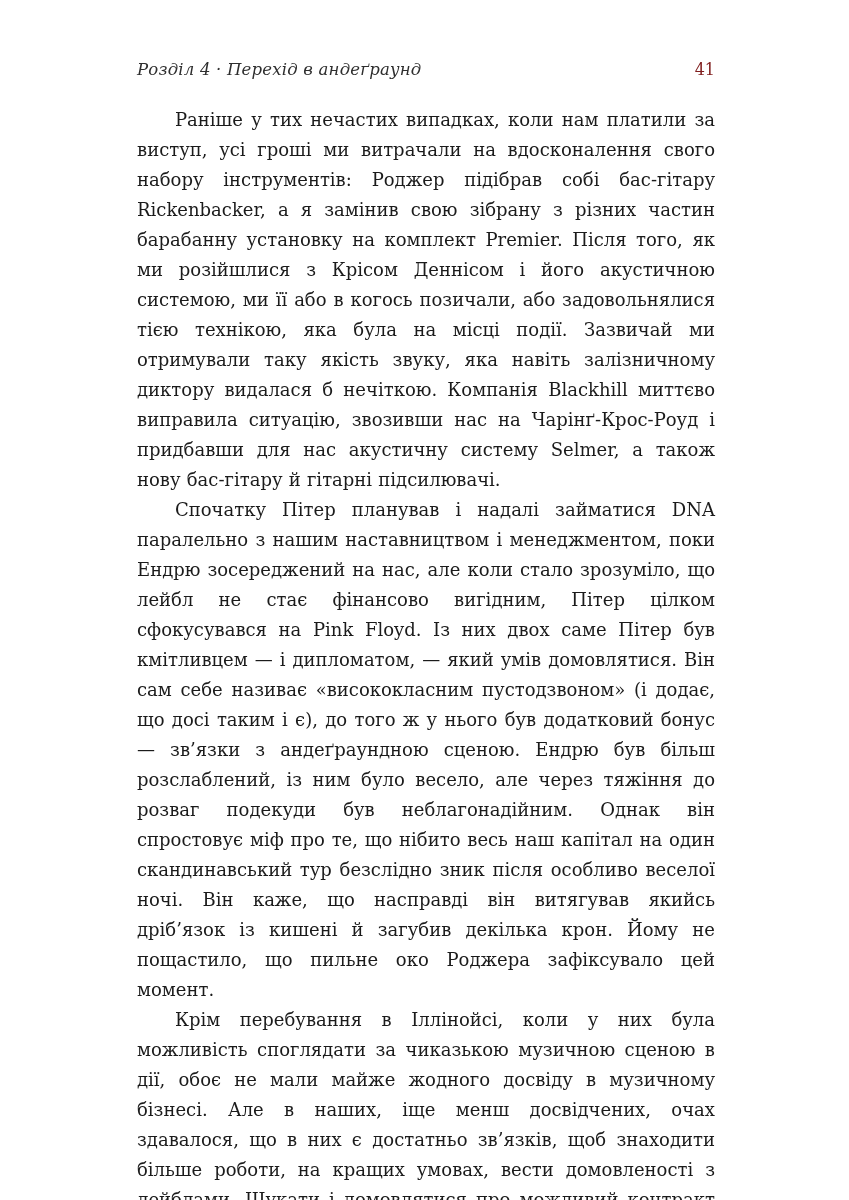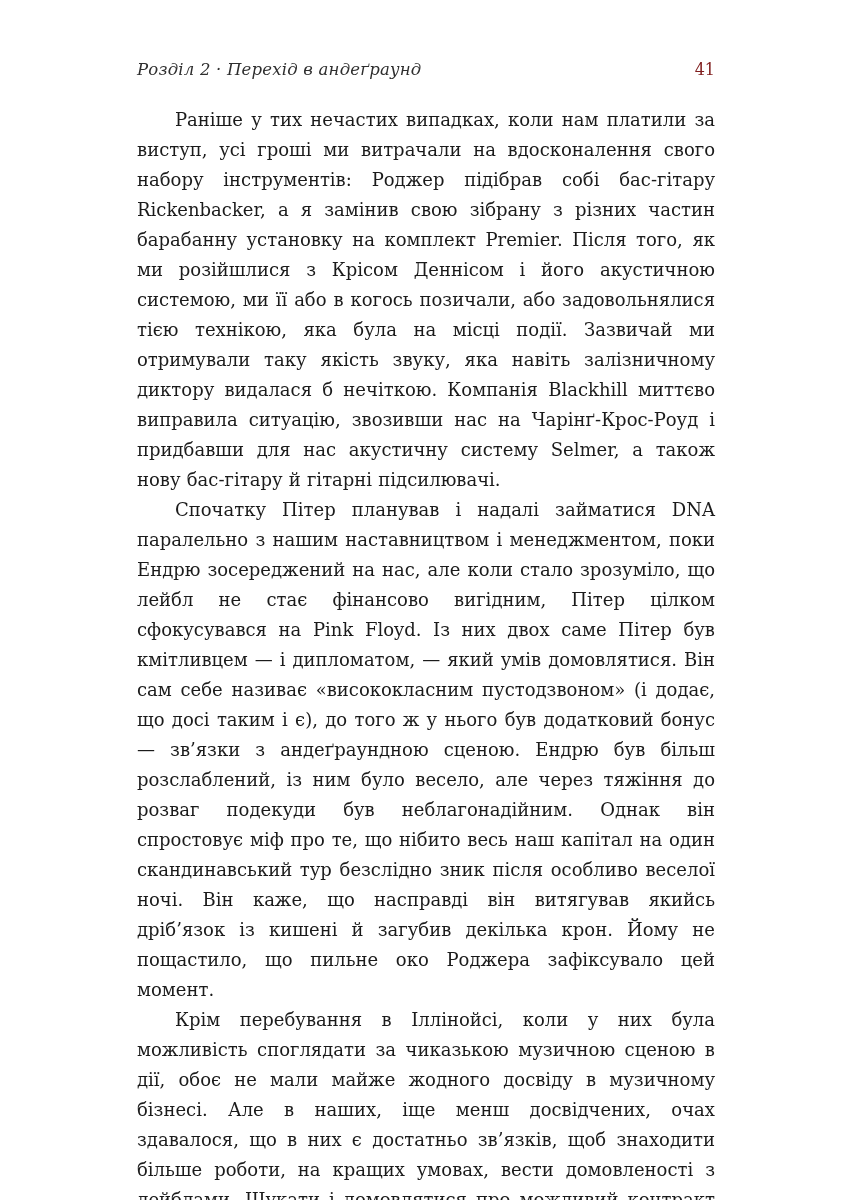--- a/index.html
+++ b/index.html
@@ -49,21 +49,21 @@
     word-spacing: 0.5px;
   }
 </style>
 </head>
 <body>
 
 <div class="page">
   <div class="content">
 
     <div class="header">
-      <span class="chapter">Розділ 2 · Перехід в андеґраунд</span>
+      <span class="chapter">Розділ 4 · Перехід в андеґраунд</span>
       <span class="page-num">41</span>
     </div>
 
     <div class="body">
       <p>Раніше у тих нечастих випадках, коли нам платили за виступ, усі гроші ми витрачали на вдосконалення свого набору інструментів: Роджер підібрав собі бас-гітару Rickenbacker, а я замінив свою зібрану з різних частин барабанну установку на комплект Premier. Після того, як ми розійшлися з Крісом Деннісом і його акустичною системою, ми її або в когось позичали, або задовольнялися тією технікою, яка була на місці події. Зазвичай ми отримували таку якість звуку, яка навіть залізничному диктору видалася б нечіткою. Компанія Blackhill миттєво виправила ситуацію, звозивши нас на Чарінґ-Крос-Роуд і придбавши для нас акустичну систему Selmer, а також нову бас-гітару й гітарні підсилювачі.</p>
       <p>Спочатку Пітер планував і надалі займатися DNA паралельно з нашим наставництвом і менеджментом, поки Ендрю зосереджений на нас, але коли стало зрозуміло, що лейбл не стає фінансово вигідним, Пітер цілком сфокусувався на Pink Floyd. Із них двох саме Пітер був кмітливцем — і дипломатом, — який умів домовлятися. Він сам себе називає «висококласним пустодзвоном» (і додає, що досі таким і є), до того ж у нього був додатковий бонус — зв’язки з андеґраундною сценою. Ендрю був більш розслаблений, із ним було весело, але через тяжіння до розваг подекуди був неблагонадійним. Однак він спростовує міф про те, що нібито весь наш капітал на один скандинавський тур безслідно зник після особливо веселої ночі. Він каже, що насправді він витягував якийсь дріб’язок із кишені й загубив декілька крон. Йому не пощастило, що пильне око Роджера зафіксувало цей момент.</p>
       <p>Крім перебування в Іллінойсі, коли у них була можливість споглядати за чиказькою музичною сценою в дії, обоє не мали майже жодного досвіду в музичному бізнесі. Але в наших, іще менш досвідчених, очах здавалося, що в них є достатньо зв’язків, щоб знаходити більше роботи, на кращих умовах, вести домовленості з лейблами. Шукати і домовлятися про можливий контракт запису самостійно було б безумством: засліплені маревом синглу, що потрапляє на першу</p>
     </div>
 
   </div>

